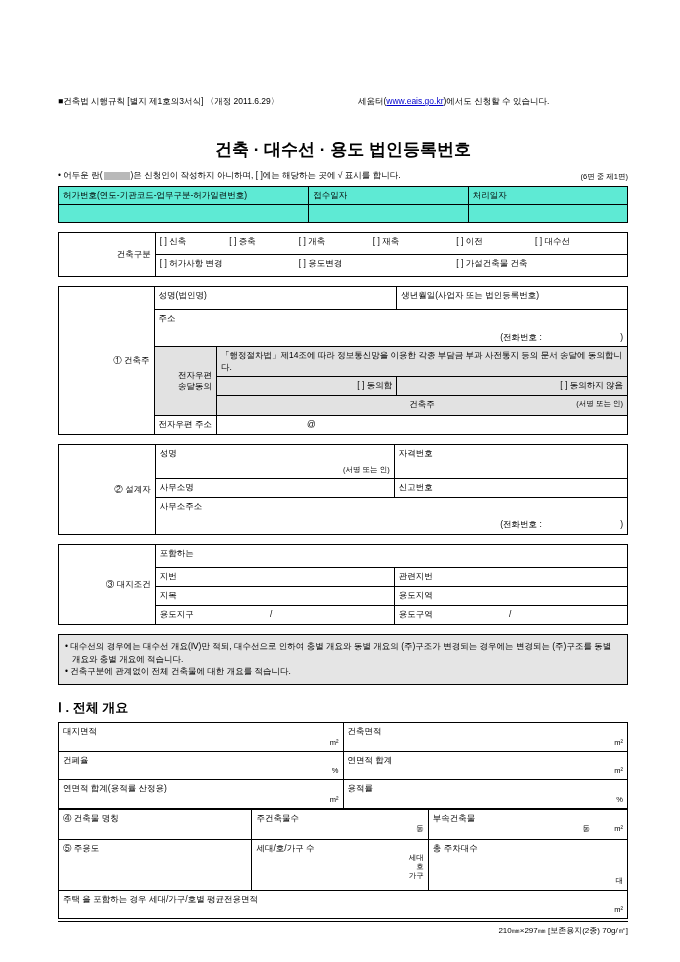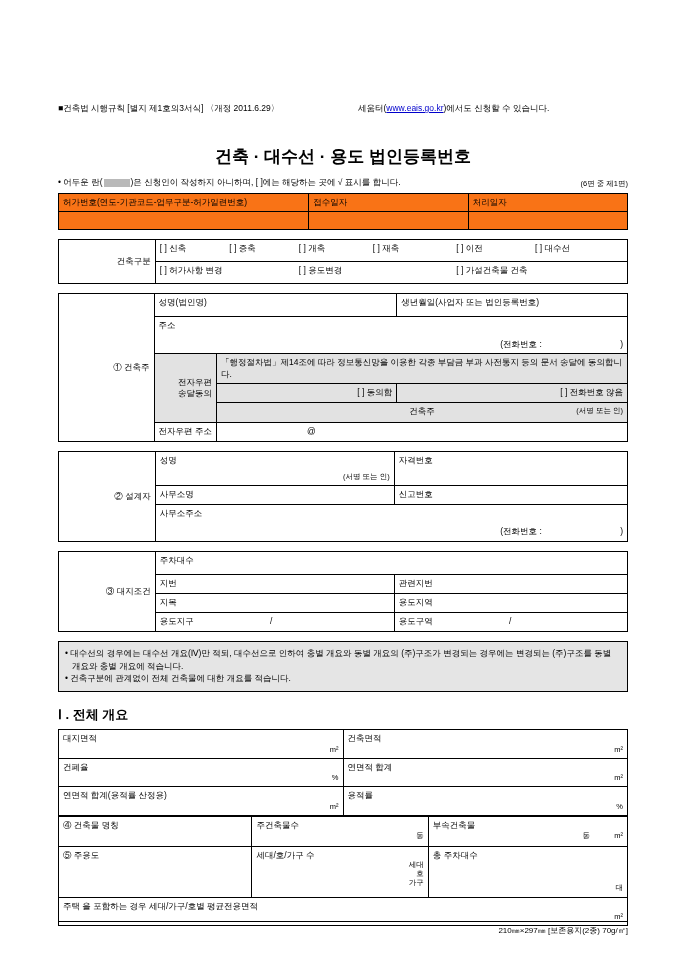--- a/index.html
+++ b/index.html
@@ -23,21 +23,20 @@
     position: absolute;
     left: 58px;
     top: 96px;
     width: 570px;
   }
   .hdr-row {
     display: flex;
     align-items: center;
     font-size: 8.5px;
     margin-bottom: 30px;
-    margin-top: 7px;
   }
   .hdr-left { width: 300px; }
   .hdr-right { font-size: 8.5px; }
   .hdr-right a { color: #0000cc; text-decoration: underline; }
   .doc-title {
     text-align: center;
     font-size: 17px;
     font-weight: bold;
     letter-spacing: 0px;
     margin-bottom: 9px;
@@ -62,21 +61,21 @@
   td, th {
     border: 0.7px solid #000;
     font-size: 8.5px;
     font-weight: normal;
     padding: 3px 4px;
     vertical-align: top;
     line-height: 1.35;
   }
   .t-top { border-top: 1.4px solid #000; }
   .t-bot { border-bottom: 1.4px solid #000; }
-  .grey { background: #f97316; }
+  .grey { background: #5eead4; }
   .lgrey { background: #e2e2e2; }
   .ctr { text-align: right; }
   .rgt { text-align: right; }
   .mid { vertical-align: middle; }
   .box-cell { height: 22px; }
   .bullet-block {
     background: #e5e5e5;
     border: 0.7px solid #000;
     border-top: none;
     font-size: 8.5px;
@@ -201,21 +200,21 @@
           </div>
         </td>
       </tr>
       <tr>
         <td class="ctr mid lgrey" rowspan="3" style="width:10%; white-space:pre-line;">전자우편
 송달동의</td>
         <td class="lgrey" colspan="2">「행정절차법」제14조에 따라 정보통신망을 이용한 각종 부담금 부과 사전통지 등의 문서 송달에 동의합니다.</td>
       </tr>
       <tr>
         <td class="lgrey ctr h20" style="width:32%;">[   ] 동의함</td>
-        <td class="lgrey ctr h20">[   ] 전화번호 않음</td>
+        <td class="lgrey ctr h20">[   ] 동의하지 않음</td>
       </tr>
       <tr>
         <td class="lgrey" colspan="2" style="height:20px;">
           <div class="cell-flex" style="justify-content:center; gap:30px;">
             <span>건축주</span>
             <span class="sign" style="position:absolute; right:0;"></span>
           </div>
           <div class="sign rgt" style="margin-top:-12px;">(서명 또는 인)</div>
         </td>
       </tr>
@@ -251,21 +250,21 @@
           </div>
         </td>
       </tr>
     </tbody>
       </table>
 
     <table style="margin-top:9px;">
       <tbody>
           <tr>
         <td class="ctr mid t-top" rowspan="4" style="width:17%;">③ 대지조건</td>
-        <td class="t-top h24" colspan="2">주차대수</td>
+        <td class="t-top h24" colspan="2">포함하는</td>
       </tr>
       <tr>
         <td class="h20" style="width:42%;">지번</td>
         <td class="h20" style="width:41%;">관련지번</td>
       </tr>
       <tr>
         <td class="h20">지목</td>
         <td class="h20">용도지역</td>
       </tr>
       <tr>

